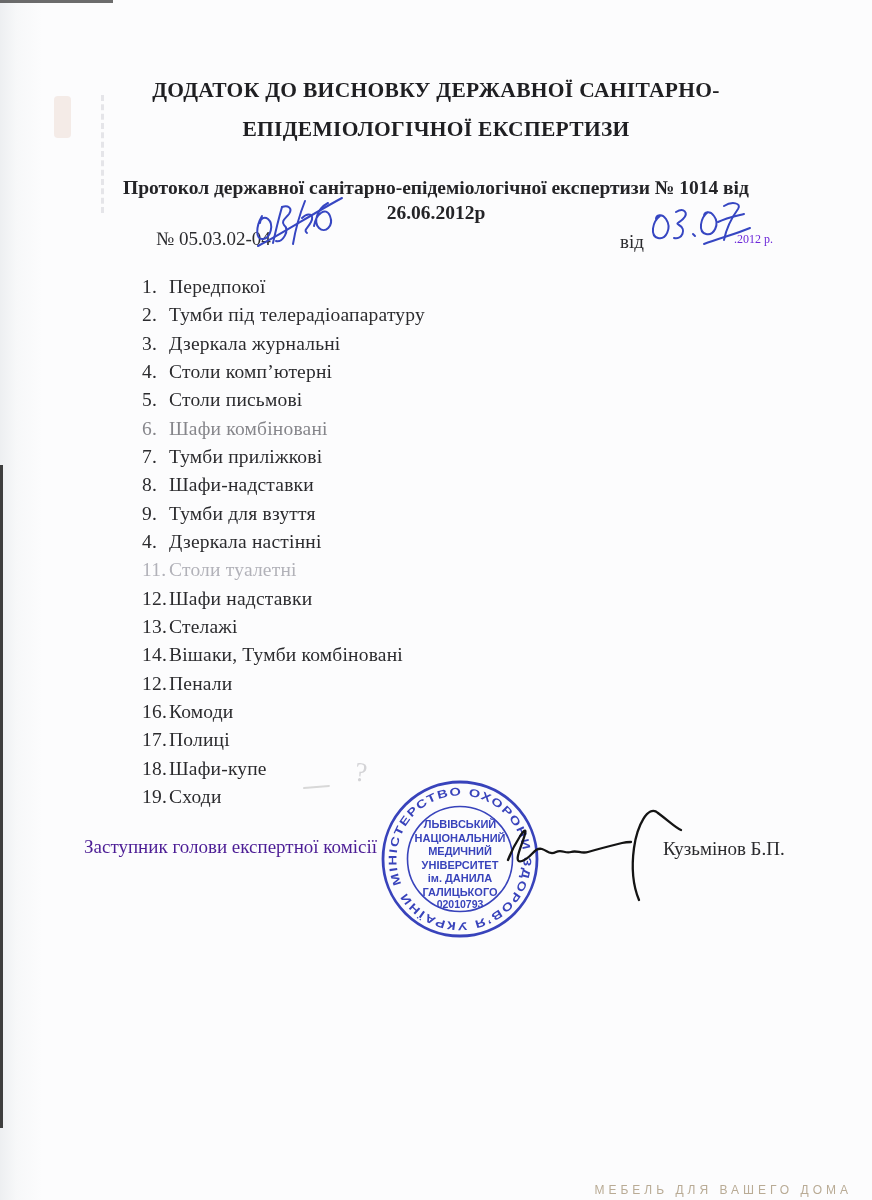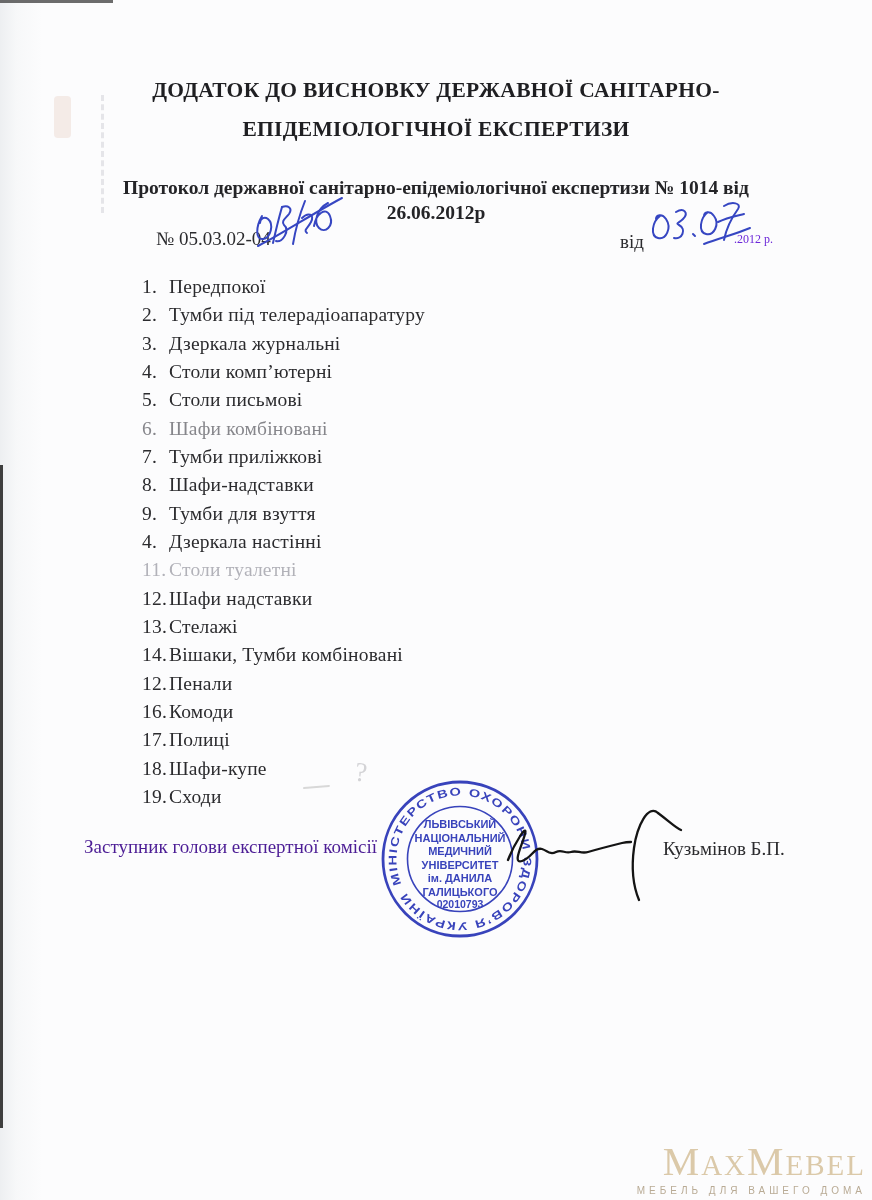--- a/index.html
+++ b/index.html
@@ -42,21 +42,21 @@
 
   .stamp{position:absolute;left:379px;top:778px;width:162px;height:162px;
     mix-blend-mode:multiply;opacity:.93;}
   .stamp text{font-family:"Liberation Sans","DejaVu Sans",sans-serif;}
   .signature-svg{position:absolute;left:498px;top:800px;}
 
   .watermark{position:absolute;right:6px;bottom:4px;text-align:right;line-height:1;}
   .wm-brand{font-family:"Liberation Serif",serif;font-variant:small-caps;
     font-size:41px;letter-spacing:2px;color:#dbc9a9;}
   .wm-tagline{font-family:"Liberation Sans","DejaVu Sans",sans-serif;
-    font-size:10px;letter-spacing:4px;color:#b9ab95;margin-top:4px;}
+    font-size:12px;letter-spacing:4px;color:#b9ab95;margin-top:4px;margin-right:14px;}
 </style>
 </head>
 <body>
 
 <div class="page">
 
   <div class="left-band"></div>
   <div class="left-edge-line"></div>
   <div class="top-edge-strip"></div>
   <div class="smudge-pink"></div>
@@ -205,17 +205,16 @@
 
   <svg class="signature-svg" width="185" height="110" viewBox="0 0 185 110">
     <g fill="none" stroke="#141414" stroke-width="2.3" stroke-linecap="round">
       <path d="M10,60 C16,44 30,22 27,34 C24,46 14,64 24,61 C34,58 36,47 44,49 C50,51 52,55 58,52 C64,49 67,54 73,52 C79,50 83,54 90,52 C100,49 112,46 124,43 C128,42 131,42 133,42"></path>
       <path d="M160,13 C150,4 139,26 136,48 C133,70 136,88 141,100"></path>
       <path d="M160,13 C172,22 178,28 183,30"></path>
     </g>
   </svg>
 
   <div class="watermark">
-    <div class="wm-brand">MaxMebel</div>
     <div class="wm-tagline">МЕБЕЛЬ ДЛЯ ВАШЕГО ДОМА</div>
   </div>
 
 </div>
 
 </body></html>

